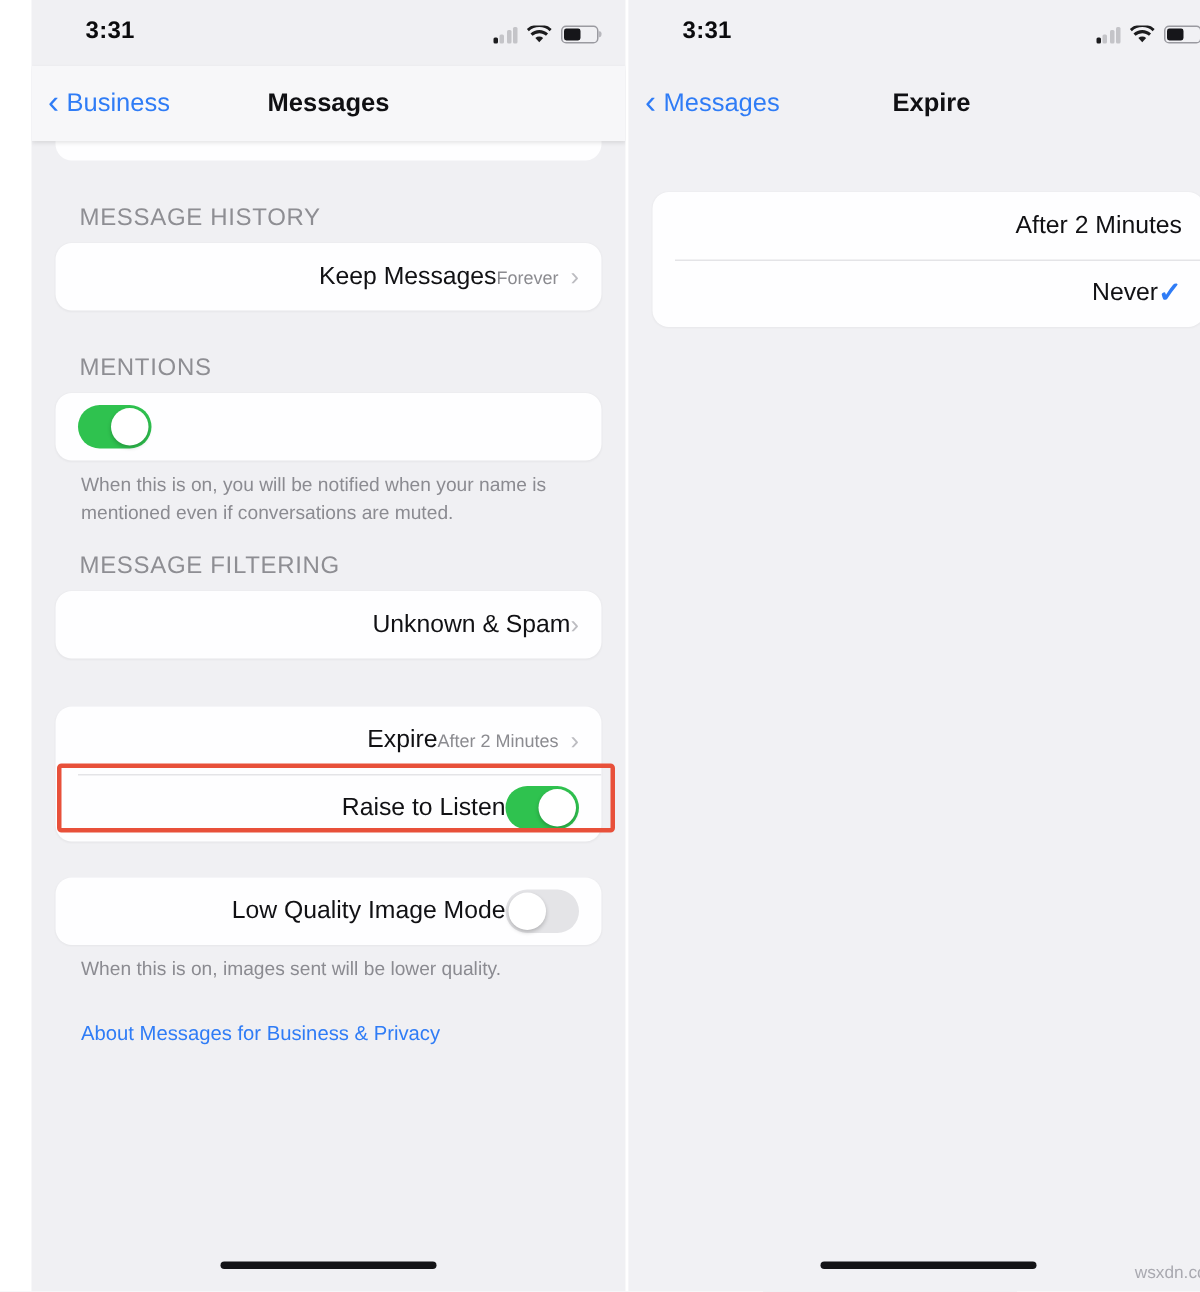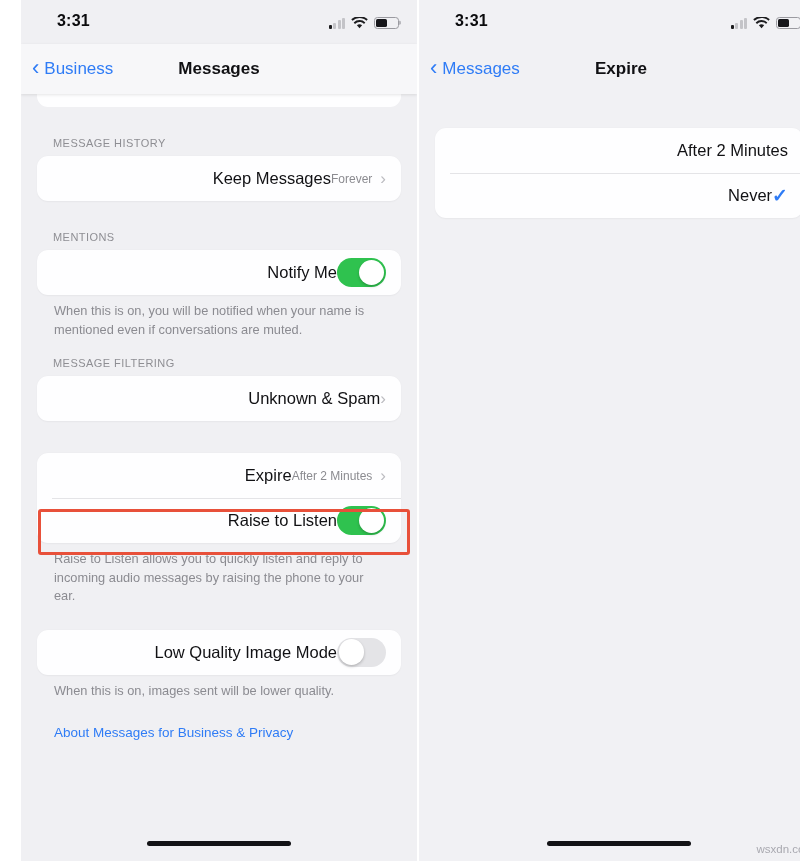--- a/index.html
+++ b/index.html
@@ -156,21 +156,21 @@
   }
 
   .partial-card {
     height: 14px;
     background: #fefeff;
     border-radius: 0 0 11px 11px;
     margin-top: -1px;
   }
 
   .section-label {
-    font-size: 11px;
+    font-size: 16px;
     color: #8e8e93;
     letter-spacing: .45px;
     padding: 0 16px 7px 16px;
     text-transform: uppercase;
   }
 
   .row {
     height: 45px;
     display: flex;
     align-items: center;
@@ -321,21 +321,20 @@
           <span class="row-label">Keep Messages</span>
           <span class="row-value">Forever</span>
           <span class="chevron-right">›</span>
         </div>
       </div>
 
       <div style="height:30px"></div>
       <div class="section-label">MENTIONS</div>
       <div class="card">
         <div class="row">
-          <span class="row-label">Notify Me</span>
           <span class="toggle on">
               <span class="knob"></span>
             </span>
         </div>
       </div>
       <div class="footnote">When this is on, you will be notified when your name is mentioned even if conversations are muted.</div>
 
       <div style="height:18px"></div>
       <div class="section-label">MESSAGE FILTERING</div>
       <div class="card">
@@ -352,21 +351,20 @@
           <span class="row-value">After 2 Minutes</span>
           <span class="chevron-right">›</span>
         </div>
         <div class="row">
           <span class="row-label">Raise to Listen</span>
           <span class="toggle on">
               <span class="knob"></span>
             </span>
         </div>
       </div>
-      <div class="footnote">Raise to Listen allows you to quickly listen and reply to incoming audio messages by raising the phone to your ear.</div>
 
       <div style="height:24px"></div>
       <div class="card">
         <div class="row">
           <span class="row-label">Low Quality Image Mode</span>
           <span class="toggle off">
               <span class="knob"></span>
             </span>
         </div>
       </div>

